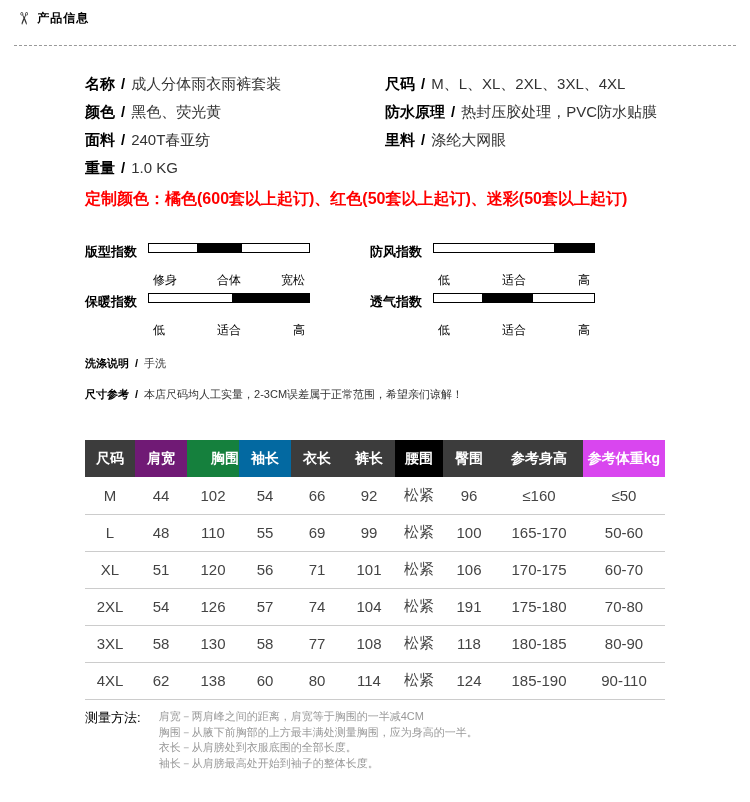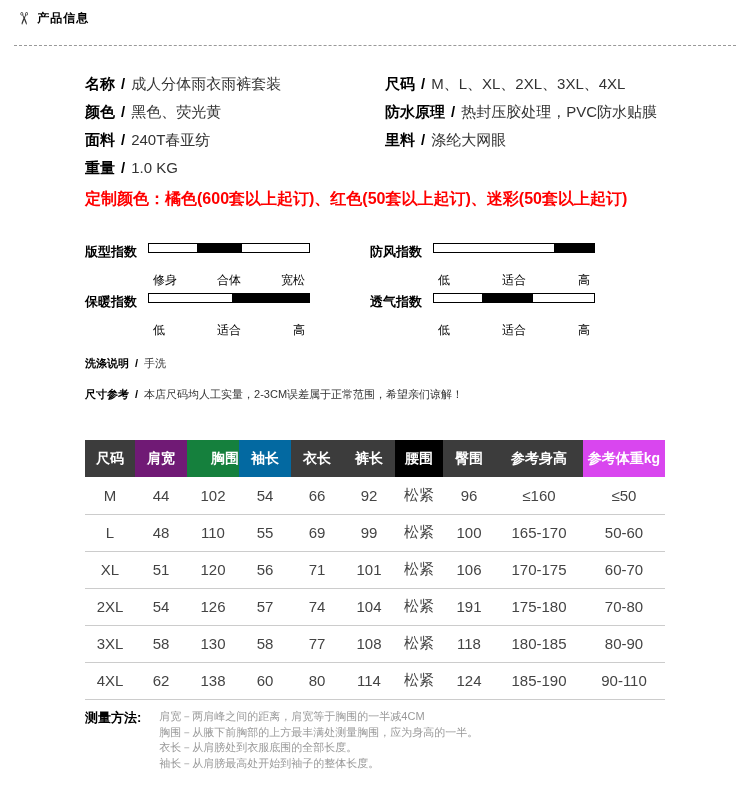--- a/index.html
+++ b/index.html
@@ -57,21 +57,21 @@
   .size-table th:nth-child(1){width:50px}
   .size-table th:nth-child(2),.size-table th:nth-child(3),.size-table th:nth-child(4),
   .size-table th:nth-child(5),.size-table th:nth-child(6),.size-table th:nth-child(8){width:52px}
   .size-table th:nth-child(7){width:48px}
   .size-table th:nth-child(9){width:88px}
   .size-table th:nth-child(10){width:82px}
   .size-table td { height: 37px; font-size: 15px; color: #444; border-bottom: 1px solid #ccc; }
 
   
   .measure { position: absolute; top: 709px; left: 85px; display: flex; align-items: flex-start; }
-  .measure-label { font-size: 13px; font-weight: bold; color: #000; white-space: nowrap; }
+  .measure-label { font-size: 13px; font-weight: normal; color: #000; white-space: nowrap; }
   .measure-lines { margin-left: 18px; font-size: 11px; color: #999; line-height: 15.5px; }
 </style>
 </head>
 <body>
 
 <div class="header">
   <span class="scissors">✂</span>
   <span class="page-title">产品信息</span>
 </div>
 <div class="cut-line"></div>

